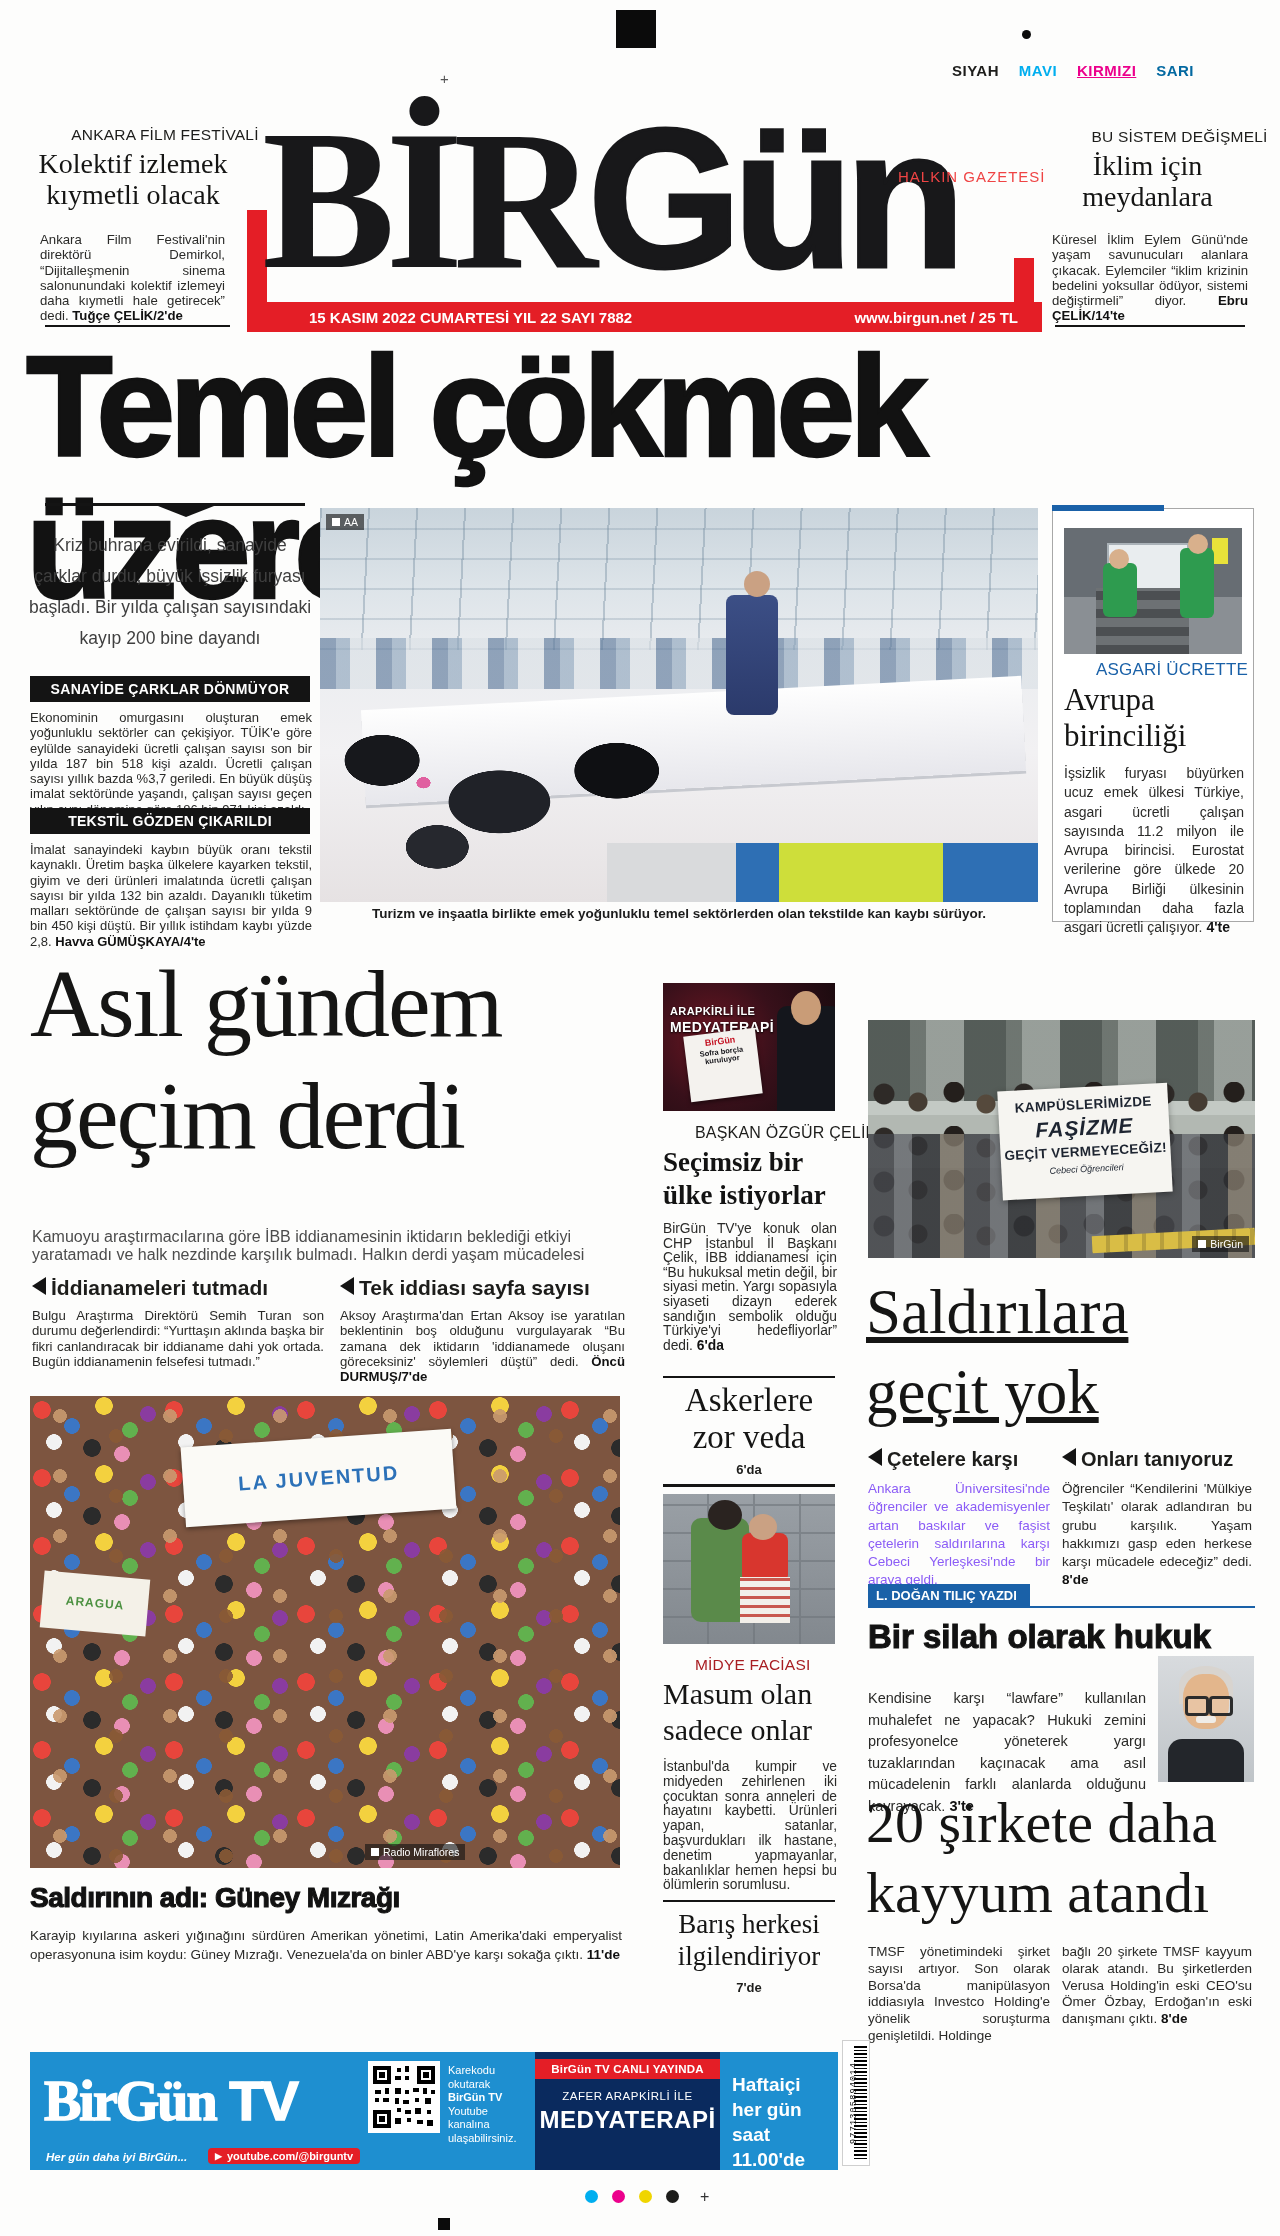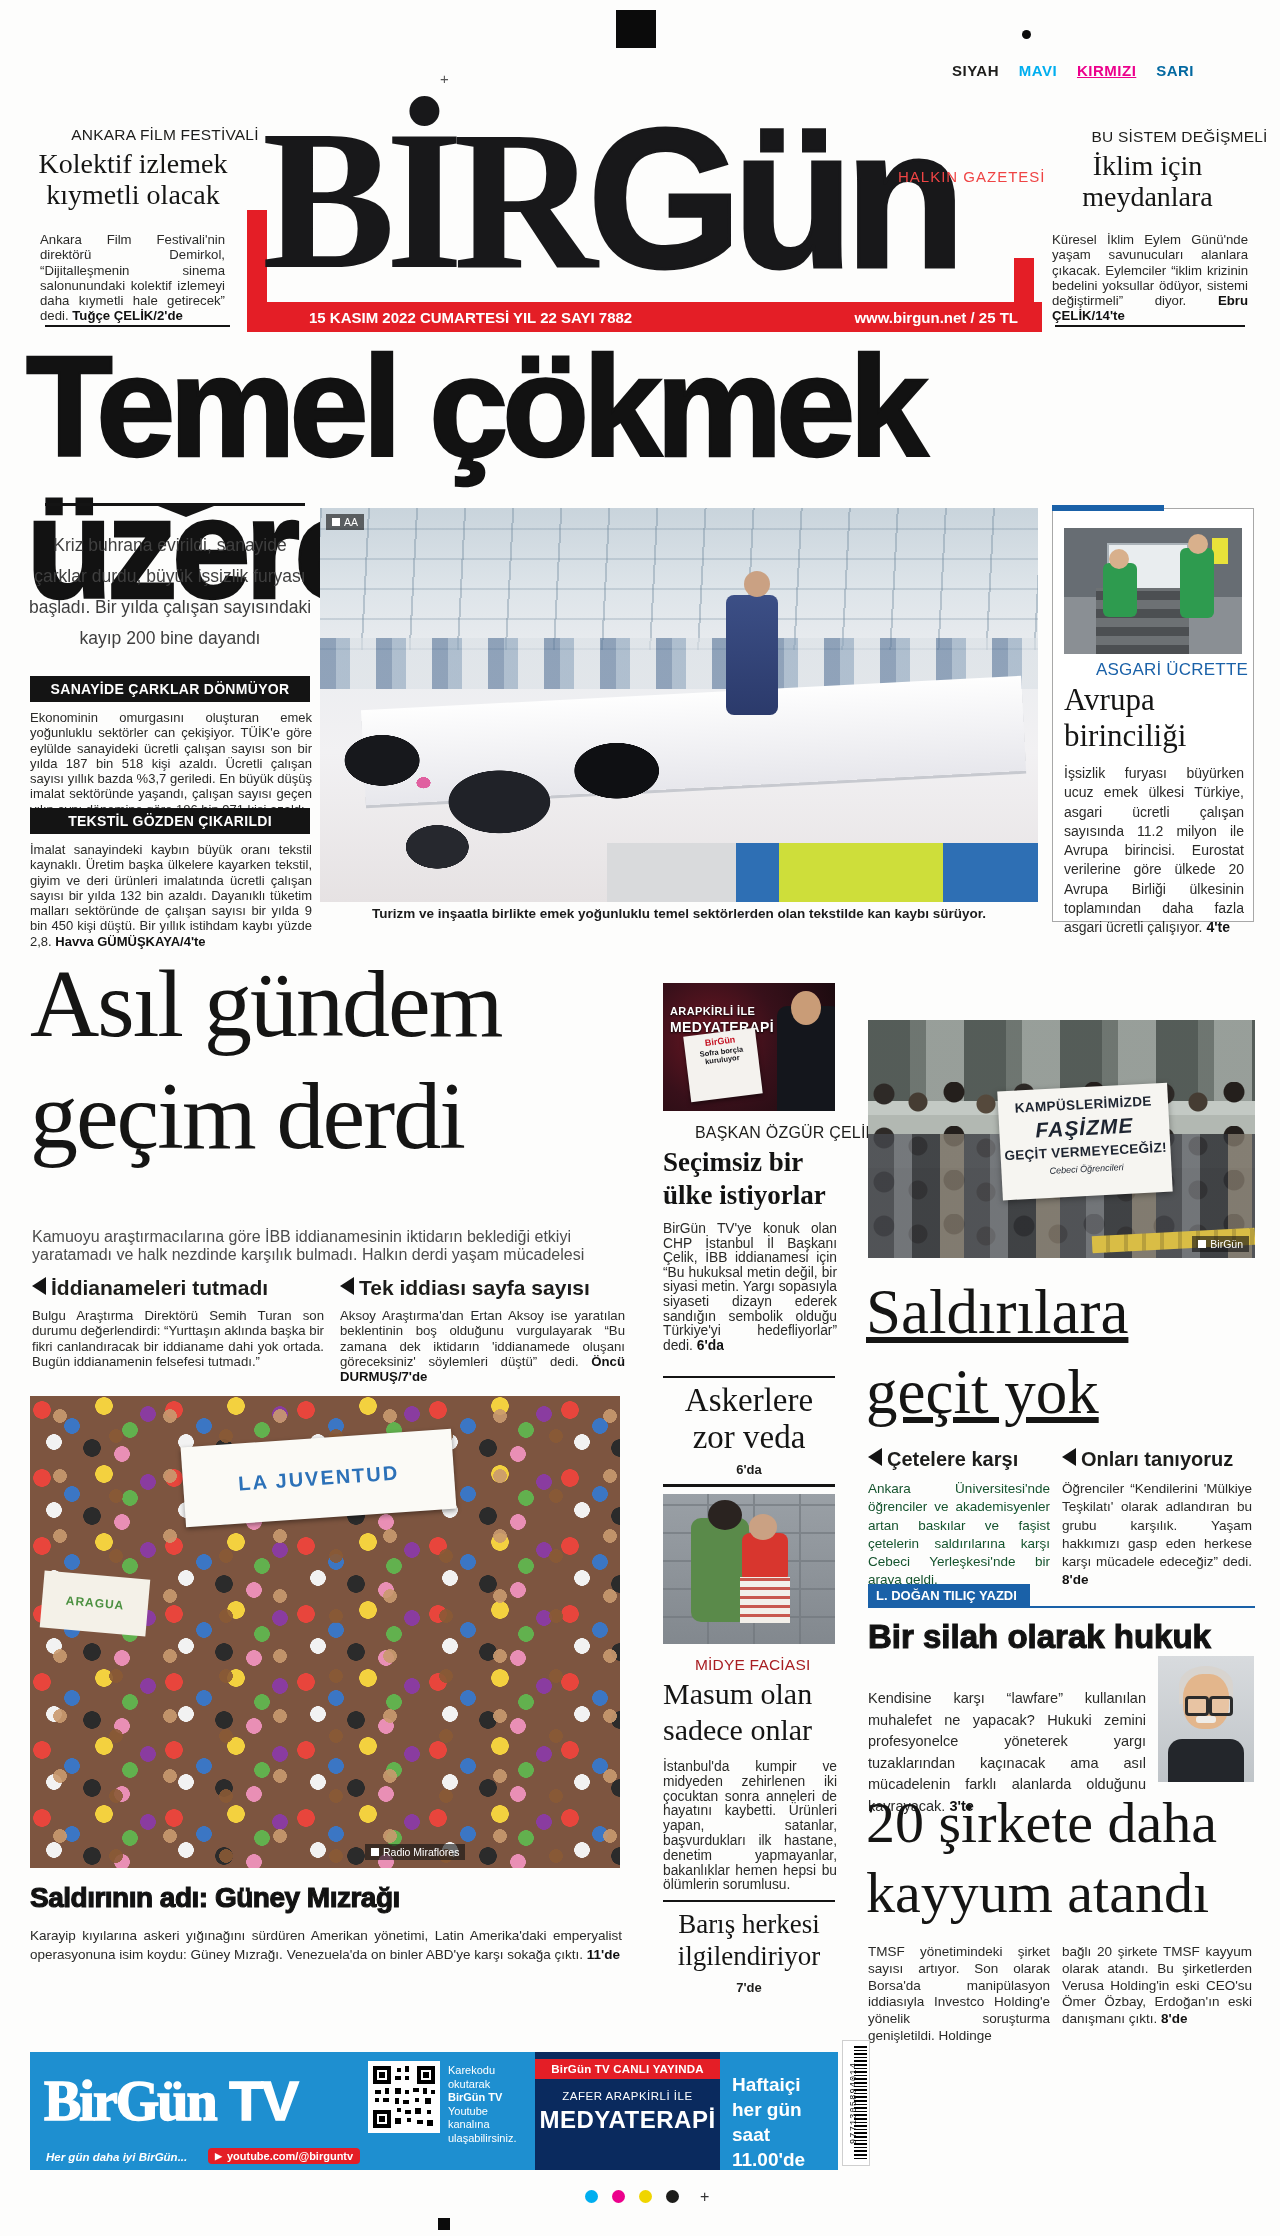--- a/index.html
+++ b/index.html
@@ -296,21 +296,21 @@
     <div class="chip abs" style="right:6px;bottom:6px;">
       <span class="sq"></span>
       <span>BirGün</span>
     </div>
   </div>
   <div class="abs serifhead" style="left:866px;top:1272px;font-size:63px;line-height:80px;text-decoration:underline;">
     <div>Saldırılara</div>
     <div>geçit yok</div>
   </div>
   <div class="abs" style="left:868px;top:1448px;font-weight:bold;font-size:20px;"><span class="tri2"></span><span>Çetelere karşı</span></div>
-  <div class="abs just" style="left:868px;top:1480px;width:182px;font-size:13.5px;line-height:18.3px;color:#14532d;">Ankara Üniversitesi'nde öğrenciler ve akademisyenler artan baskılar ve faşist çetelerin saldırılarına karşı Cebeci Yerleşkesi'nde bir araya geldi.</div>
+  <div class="abs just" style="left:868px;top:1480px;width:182px;font-size:13.5px;line-height:18.3px;color:#8b5cf6;">Ankara Üniversitesi'nde öğrenciler ve akademisyenler artan baskılar ve faşist çetelerin saldırılarına karşı Cebeci Yerleşkesi'nde bir araya geldi.</div>
   <div class="abs" style="left:1062px;top:1448px;font-weight:bold;font-size:20px;"><span class="tri2"></span><span>Onları tanıyoruz</span></div>
   <div class="abs just" style="left:1062px;top:1480px;width:190px;font-size:13.5px;line-height:18.3px;color:#2a2a28;">
     <span>Öğrenciler “Kendilerini 'Mülkiye Teşkilatı' olarak adlandıran bu grubu karşılık. Yaşam hakkımızı gasp eden herkese karşı mücadele edeceğiz” dedi.</span>
     <strong>8'de</strong>
   </div>
 
   <div class="abs" style="left:868px;top:1584px;width:162px;height:24px;background:#1a61a8;color:#fff;font-weight:bold;font-size:13px;line-height:24px;padding-left:8px;box-sizing:border-box;">L. DOĞAN TILIÇ YAZDI</div>
   <div class="abs" style="left:1030px;top:1606px;width:225px;height:2px;background:#1a61a8;"></div>
   <div class="abs heavy" style="left:868px;top:1618px;font-size:33px;">Bir silah olarak hukuk</div>
   <div class="abs just" style="left:868px;top:1688px;width:278px;font-size:14.5px;line-height:21.5px;color:#2a2a28;">

